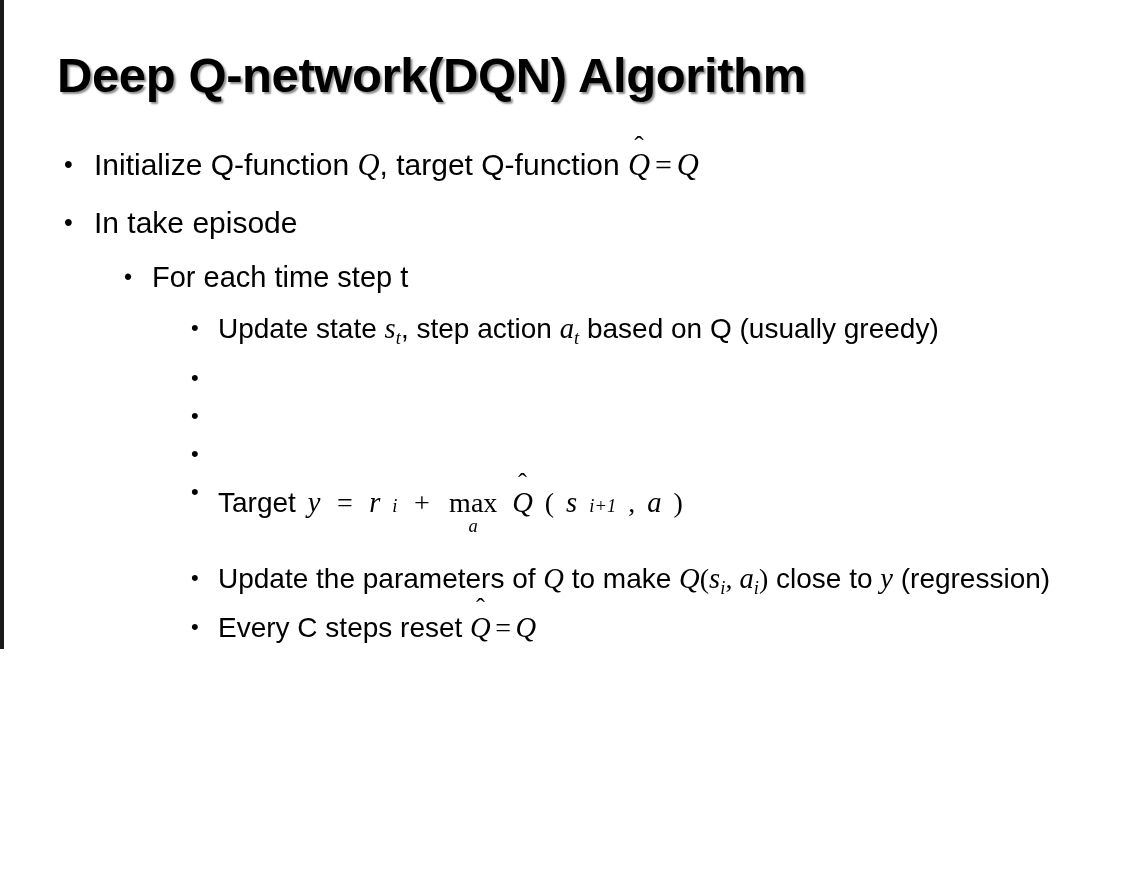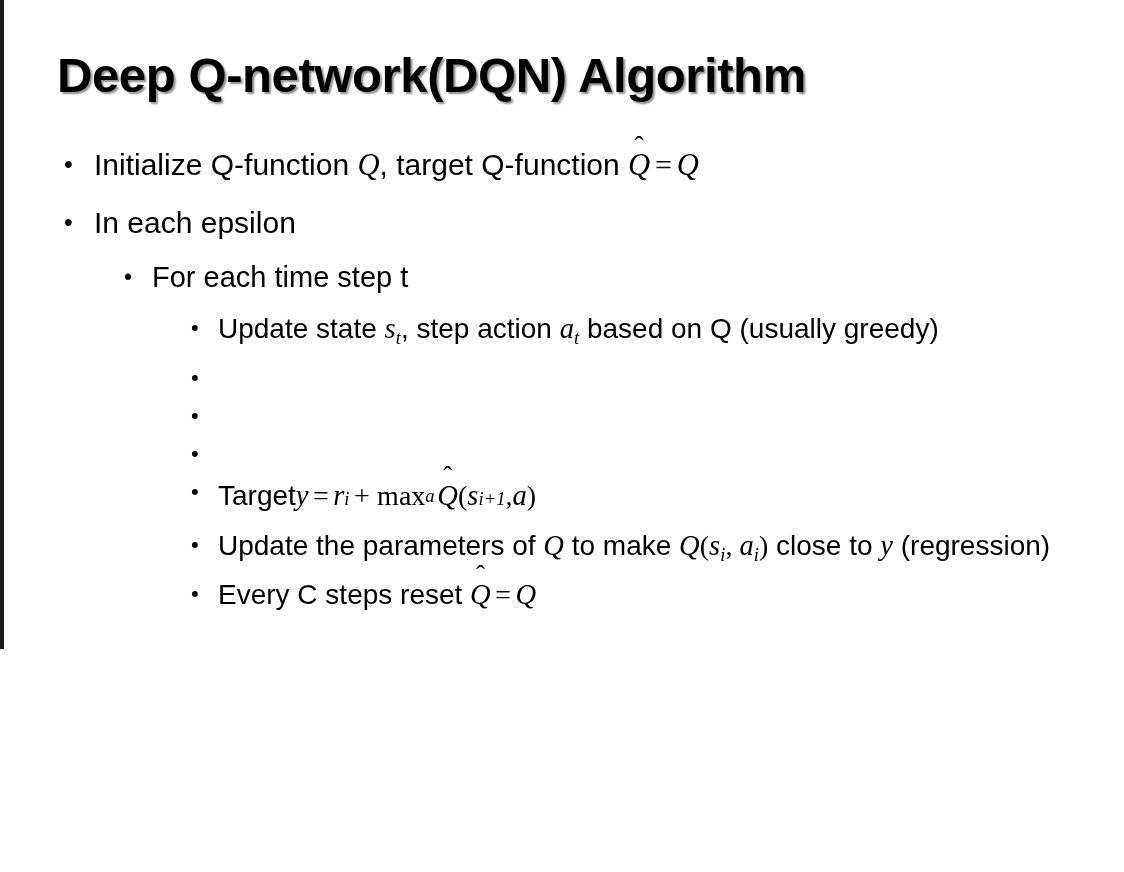--- a/index.html
+++ b/index.html
@@ -146,60 +146,61 @@
     top: -0.50em;
     transform: translateX(-52%);
     font-style: normal;
     font-size: 0.92em;
     line-height: 1;
   }
 
   
   .maxop {
     display: inline-flex;
-    flex-direction: row;
+    flex-direction: column;
     align-items: center;
     vertical-align: baseline;
     line-height: 1;
     font-family: "Liberation Serif", "DejaVu Serif", serif;
-    margin: 8px 0.10em;
+    margin: 15px 0.10em;
     text-align: center;
   }
   .maxop > .op {
     font-style: normal;
   }
   .maxop > .under {
     font-style: italic;
     font-size: 0.66em;
     margin-top: 0.04em;
   }
   .maxline {
     display: inline-flex;
     align-items: baseline;
+    gap: 12px;
   }
 </style>
 </head>
 <body>
 
 <div class="slide">
 
   <div class="left-edge-bar"></div>
 
   <div class="slide-title">Deep Q-network(DQN) Algorithm</div>
 
   <div class="body-list">
 
     <div class="bullet-row lvl1">
       <span class="bullet-mark">•</span>
       <span class="bullet-text"><span>Initialize Q-function </span><span class="mi">Q</span><span>, target Q-function </span><span class="qhat"><span class="hat">̂</span><span>Q</span></span><span class="mo">=</span><span class="mi">Q</span></span>
     </div>
 
     <div class="bullet-row lvl1">
       <span class="bullet-mark">•</span>
-      <span class="bullet-text">In each epsilon</span>
+      <span class="bullet-text">In take episode</span>
     </div>
 
     <div class="bullet-row lvl2">
       <span class="bullet-mark">•</span>
       <span class="bullet-text">For each time step t</span>
     </div>
 
     <div class="bullet-row lvl3">
       <span class="bullet-mark">•</span>
       <span class="bullet-text"><span>Update state </span><span class="mi">s</span><span class="sub">t</span><span>, step action </span><span class="mi">a</span><span class="sub">t</span><span> based on Q (usually greedy)</span></span>

